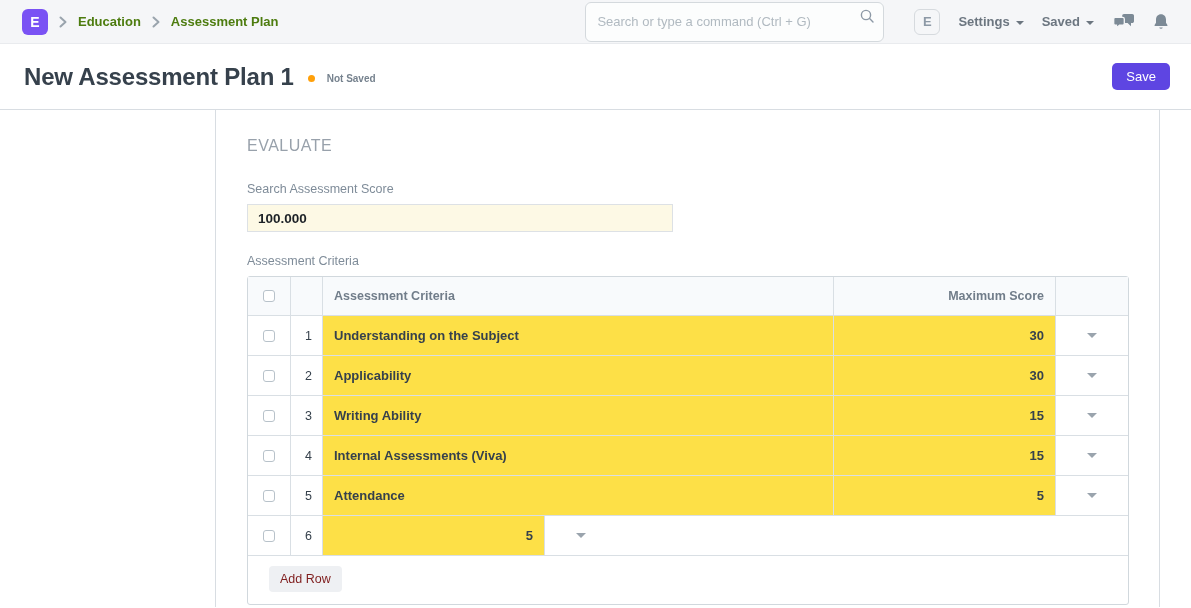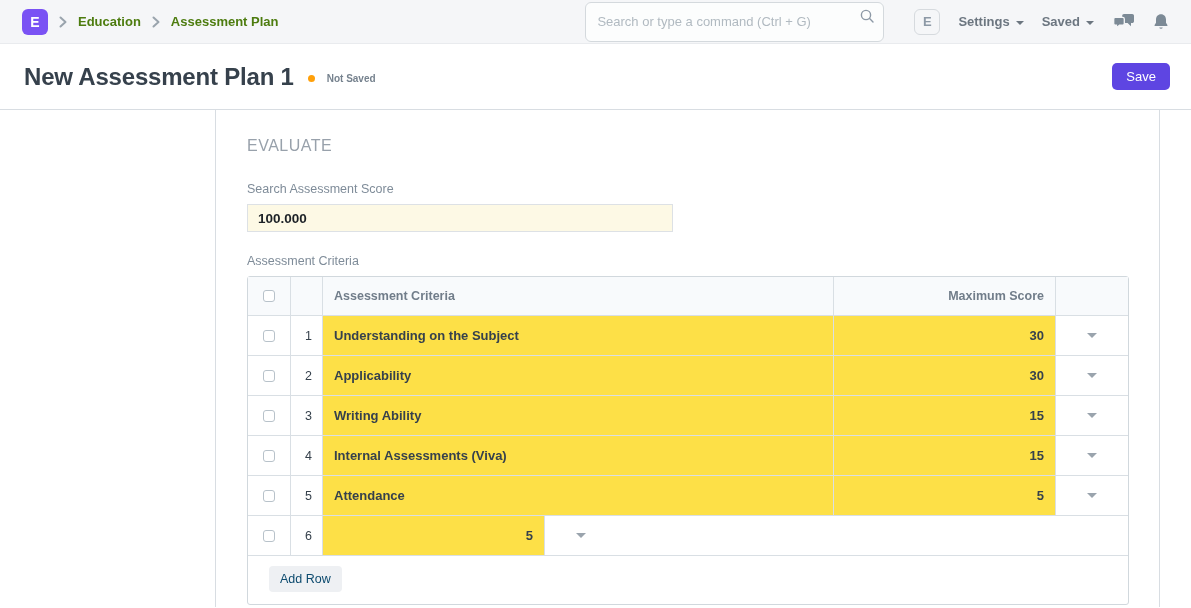--- a/index.html
+++ b/index.html
@@ -93,21 +93,21 @@
   .grid-header .c-criteria, .grid-header .c-score { font-size:12.5px; font-weight:600; color:#717d8a; background:transparent; }
   .checkbox {
     width:12px; height:12px; border:1px solid #b8c2ca; border-radius:3px; background:#fff; cursor:pointer;
   }
   .tri-down {
     width:0; height:0; border-left:5px solid transparent; border-right:5px solid transparent;
     border-top:5px solid #9aa4ad;
   }
   .grid-footer { border-top:1px solid #d9dfe4; padding:10px 0 12px 21px; }
   .btn-default {
-    background:#eef0f3; border:none; border-radius:4px; color:#0c4a6e;
+    background:#eef0f3; border:none; border-radius:4px; color:#7f1d1d;
     font-size:12.5px; padding:6px 11px; font-family:inherit; cursor:pointer;
   }
 </style>
 </head>
 <body>
 
 <div class="navbar">
   <div class="logo">E</div>
 
   <span class="crumb-sep">

